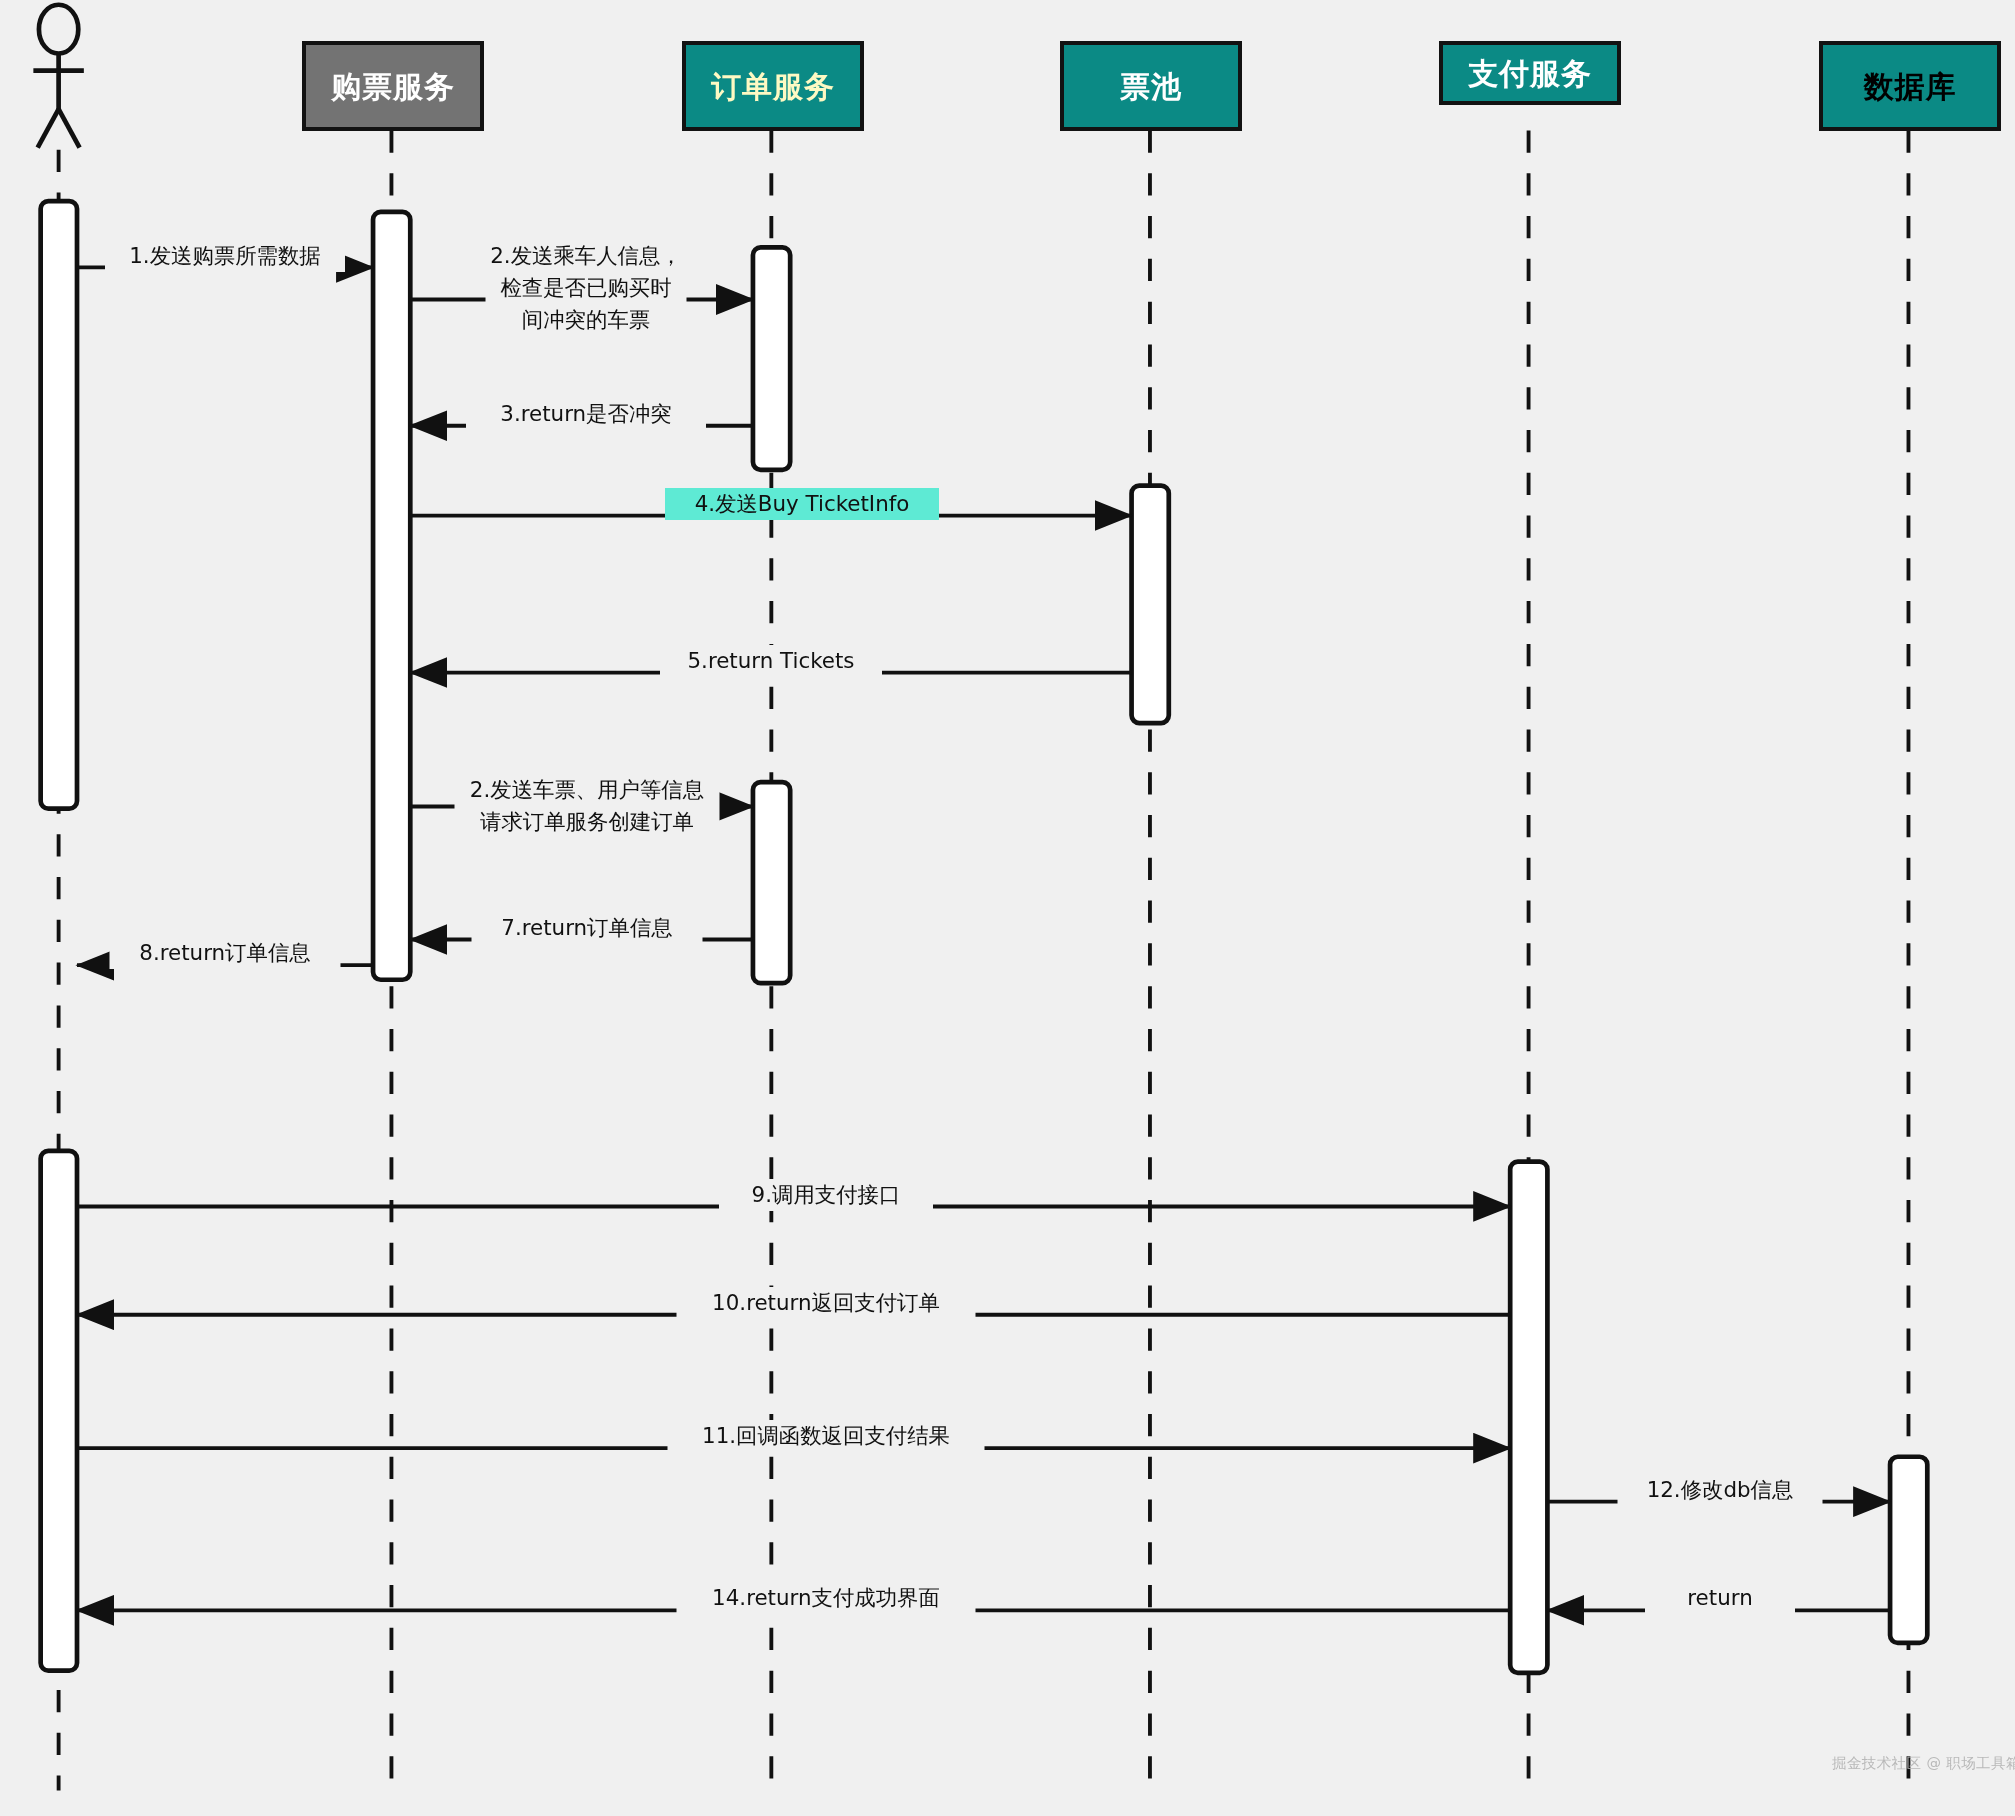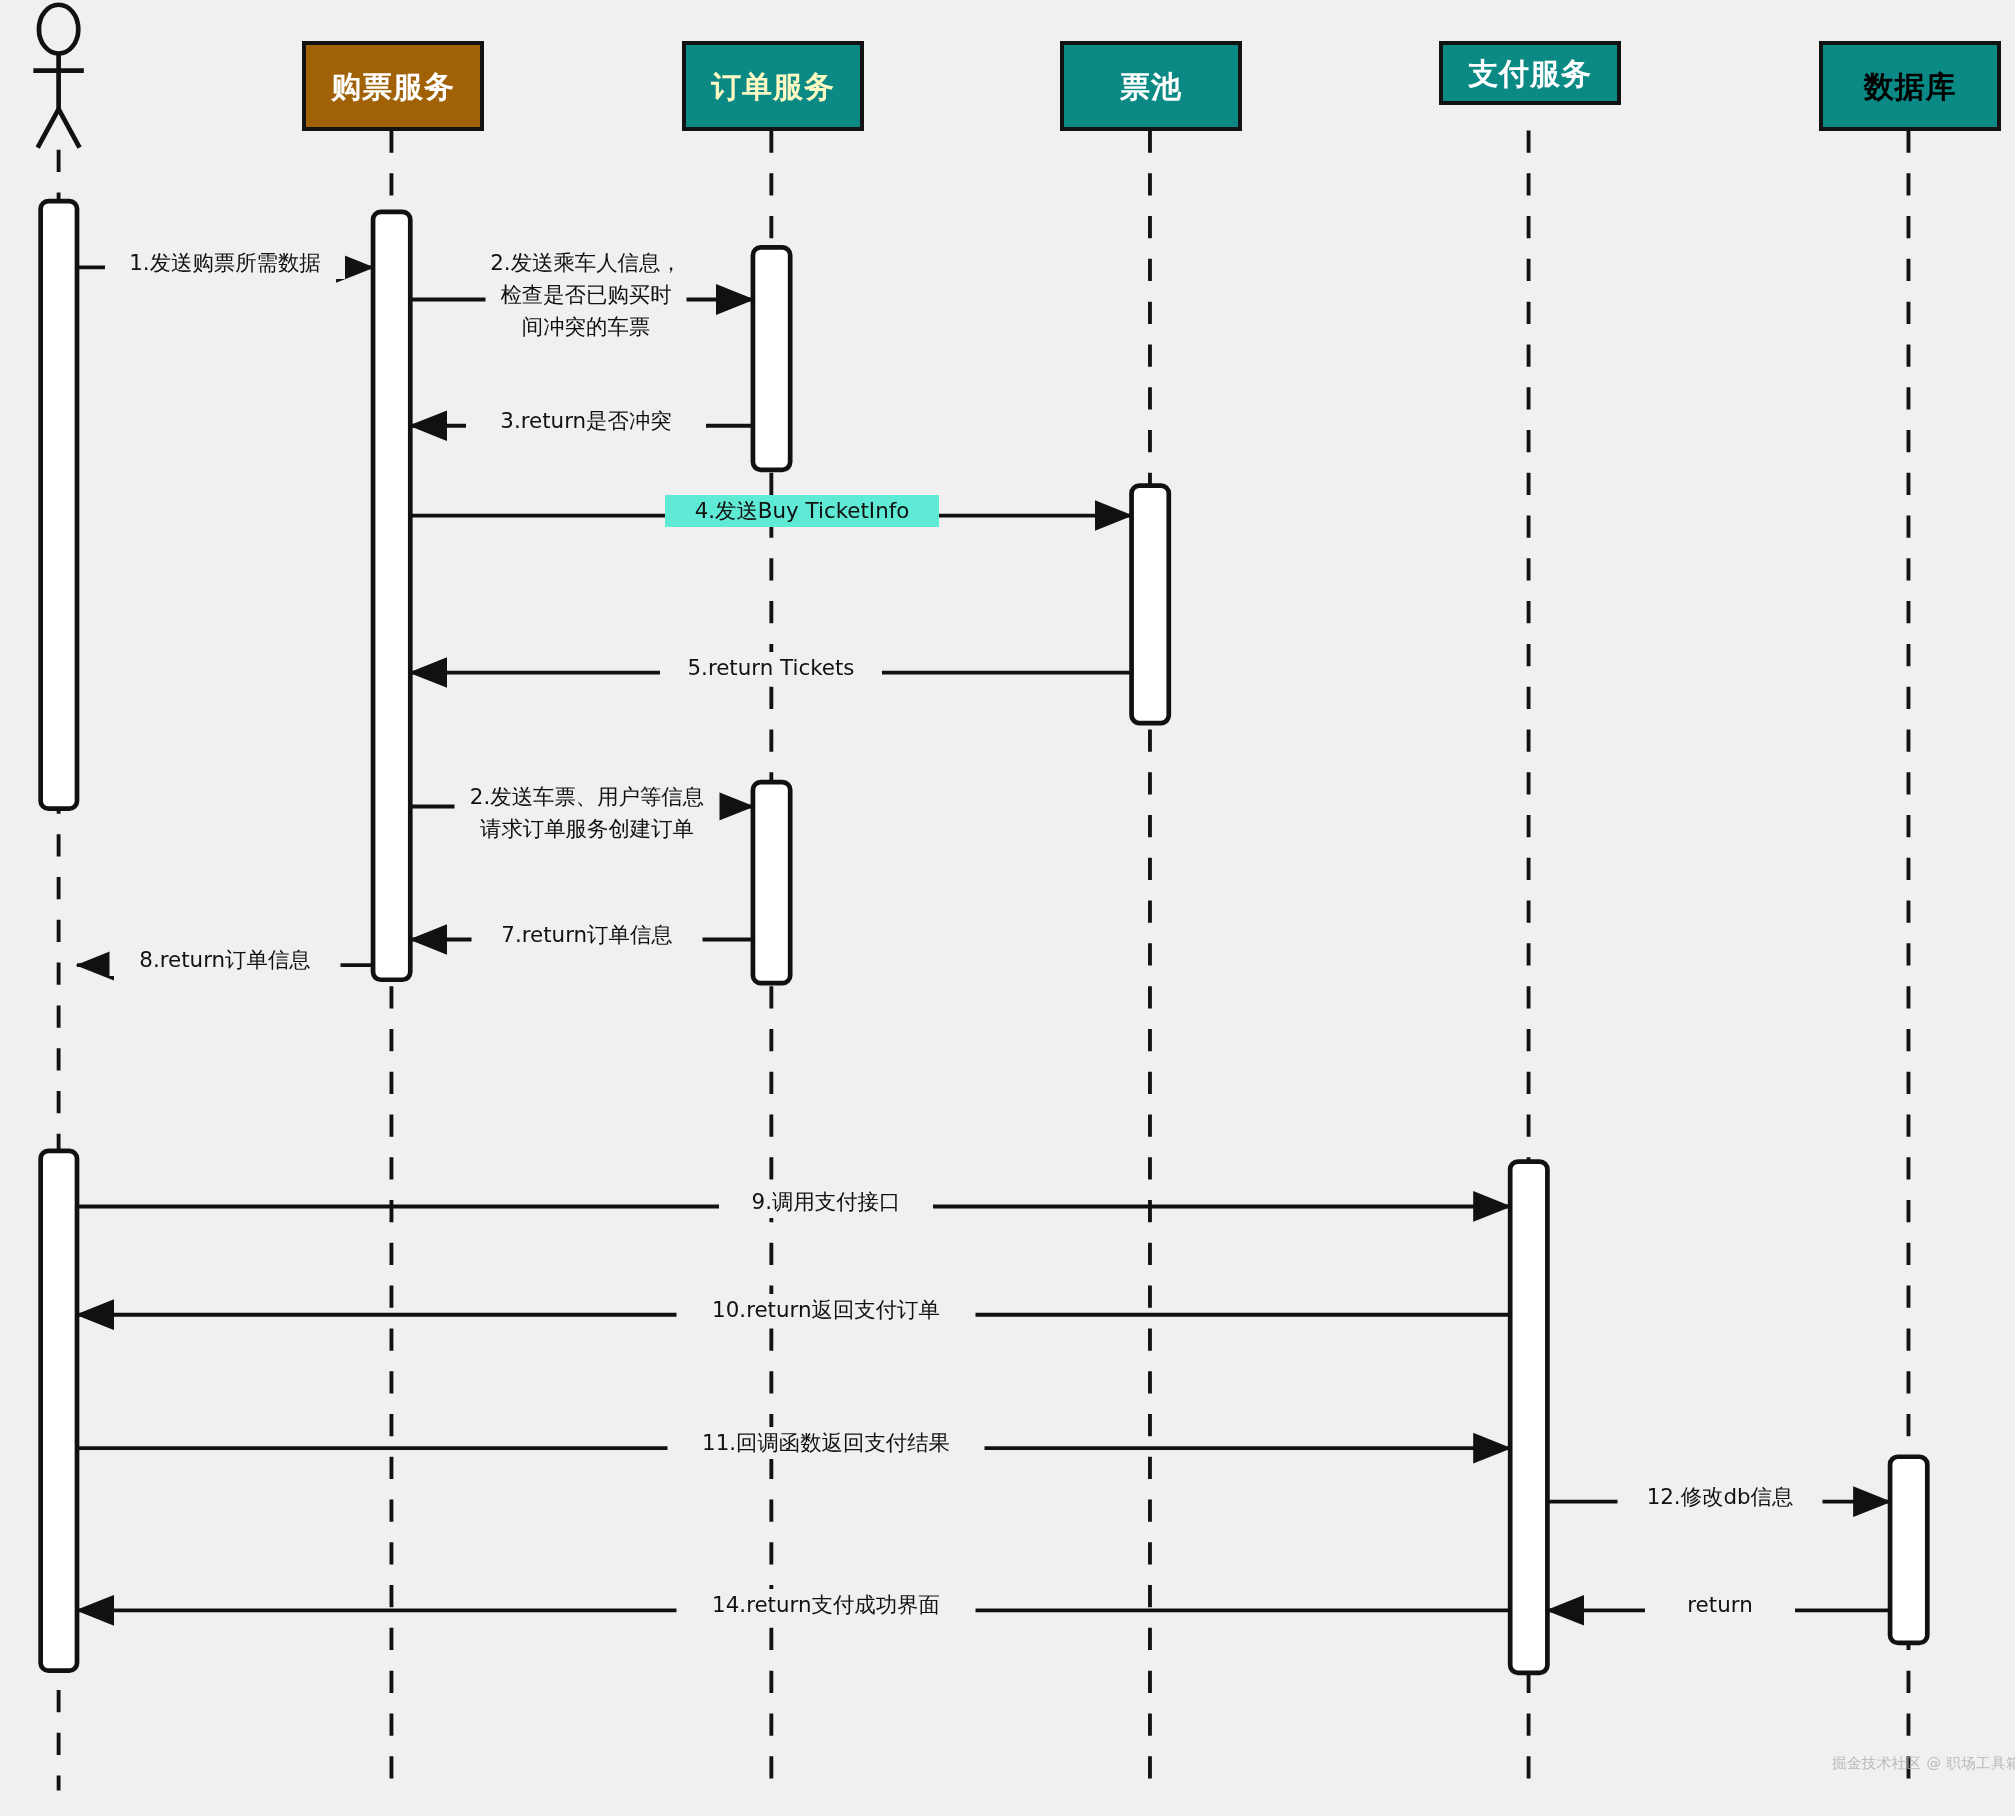--- a/index.html
+++ b/index.html
@@ -44,21 +44,20 @@
   }
   .msg-label {
     position: absolute;
     color: #111111;
     font-size: 21.4px;
     line-height: 1.5;
     text-align: center;
     white-space: pre-line;
     font-family: "DejaVu Sans", "Liberation Sans", sans-serif;
     transform: translateX(-50%);
-    margin-top: 7px;
   }
   .watermark {
     position: absolute;
     color: #b9b9b9;
     font-size: 14.5px;
     letter-spacing: 0.4px;
     white-space: nowrap;
     font-family: "DejaVu Sans", "Liberation Sans", sans-serif;
   }
 </style>
@@ -112,21 +111,21 @@
         <line x1="180" x2="3530" y1="2820" y2="2820" stroke="#111111" stroke-width="9" marker-end="url(#arrow-r)"></line>
         <line x1="3530" x2="180" y1="3073" y2="3073" stroke="#111111" stroke-width="9" marker-end="url(#arrow-l)"></line>
         <line x1="180" x2="3530" y1="3385" y2="3385" stroke="#111111" stroke-width="9" marker-end="url(#arrow-r)"></line>
         <line x1="3617" x2="4418" y1="3510" y2="3510" stroke="#111111" stroke-width="9" marker-end="url(#arrow-r)"></line>
         <line x1="4418" x2="3617" y1="3764" y2="3764" stroke="#111111" stroke-width="9" marker-end="url(#arrow-l)"></line>
         <line x1="3530" x2="180" y1="3764" y2="3764" stroke="#111111" stroke-width="9" marker-end="url(#arrow-l)"></line>
       </g>
   </svg>
 
   <div id="participant-layer">
-      <div class="participant-box" style="left: 302px; top: 41px; width: 182px; height: 90px; background: #a16207;">
+      <div class="participant-box" style="left: 302px; top: 41px; width: 182px; height: 90px; background: #737373;">
         <span class="participant-label" style="color: rgb(255, 255, 255);">购票服务</span>
       </div>
       <div class="participant-box" style="left: 682px; top: 41px; width: 182px; height: 90px; background: rgb(11, 138, 133);">
         <span class="participant-label" style="color: #fef9c3;">订单服务</span>
       </div>
       <div class="participant-box" style="left: 1060px; top: 41px; width: 182px; height: 90px; background: rgb(11, 138, 133);">
         <span class="participant-label" style="color: rgb(255, 255, 255);">票池</span>
       </div>
       <div class="participant-box" style="left: 1439px; top: 41px; width: 182px; height: 64px; background: rgb(11, 138, 133);">
         <span class="participant-label" style="color: rgb(255, 255, 255);">支付服务</span>

